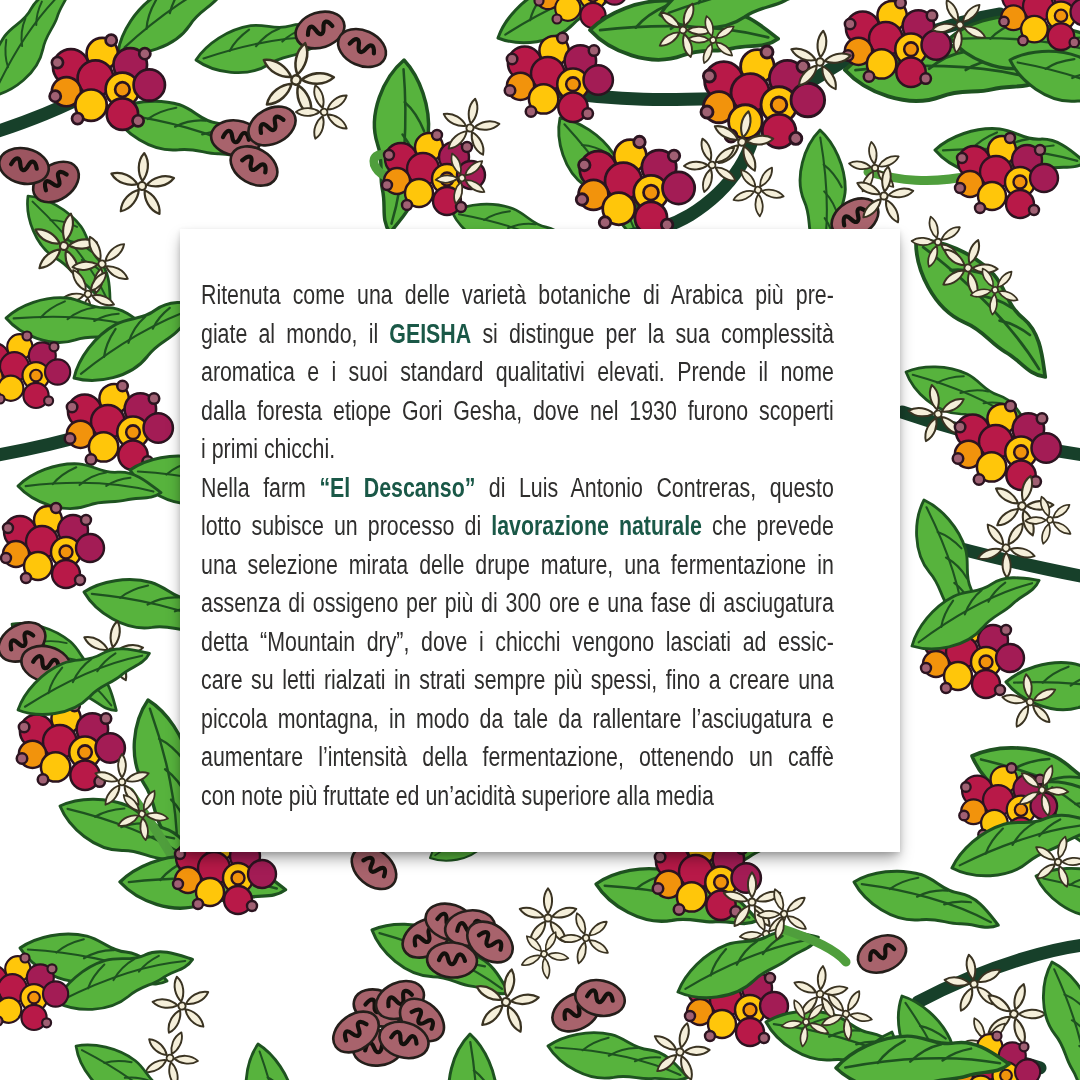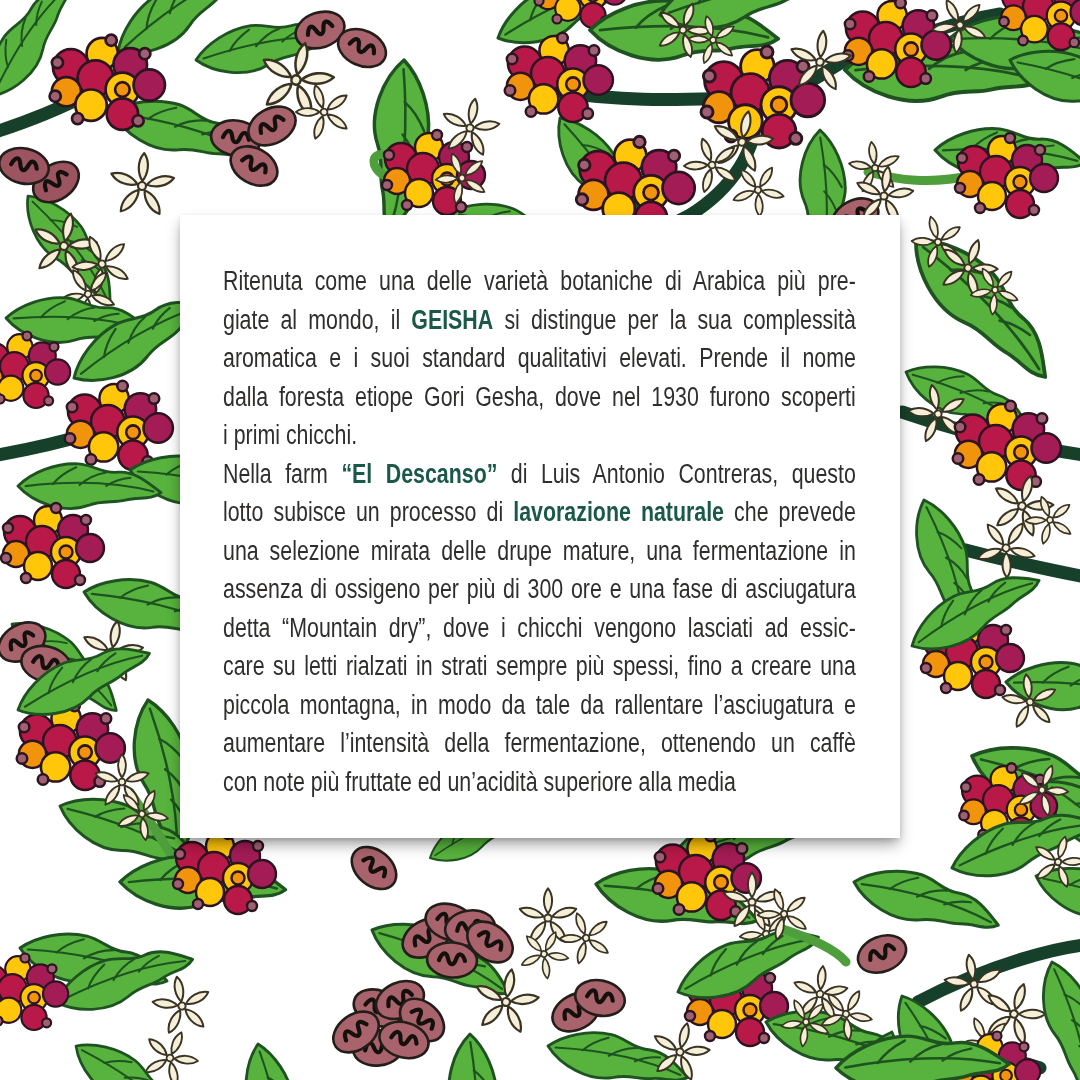--- a/index.html
+++ b/index.html
@@ -20,22 +20,22 @@
   .stem{fill:none;stroke:var(--stem-dark);stroke-width:13;stroke-linecap:round;}
   .stem-light{fill:none;stroke:var(--stem-light);stroke-width:9;stroke-linecap:round;}
   .bean-body{fill:var(--bean-brown);stroke:var(--bean-outline);stroke-width:2.6;}
   .bean-squiggle{fill:none;stroke:#14100c;stroke-width:4.2;stroke-linecap:round;}
   .petal{fill:var(--flower-cream);stroke:var(--flower-outline);stroke-width:2.2;stroke-linejoin:round;}
   .b-red{fill:var(--berry-red);} .b-mag{fill:var(--berry-magenta);}
   .b-yel{fill:var(--berry-yellow);} .b-org{fill:var(--berry-orange);}
   .b-dot{fill:var(--berry-dot);}
   .b-red,.b-mag,.b-yel,.b-org,.b-dot,.b-ring{stroke:#2c1420;stroke-width:2.4;}
   .b-ring{fill:var(--berry-orange);}
-  .card{position:absolute;left:180px;top:215px;width:720px;height:623px;
-        background:var(--card-bg);box-sizing:border-box;padding:47px 0 0 43px;
+  .card{position:absolute;left:180px;top:229px;width:720px;height:623px;
+        background:var(--card-bg);box-sizing:border-box;padding:47px 0 0 21px;
         box-shadow:0 8px 14px -2px rgba(0,0,0,.38),0 2px 5px rgba(0,0,0,.12);}
   .textline{width:800px;height:38.5px;line-height:38.5px;font-size:27px;
         color:var(--text-ink);text-align:justify;text-align-last:justify;
         transform:scaleX(0.791);transform-origin:0 0;white-space:normal;}
   .textline.last{text-align:left;text-align-last:left;}
   .accent{color:var(--accent-green);font-weight:bold;}
 </style>
 </head>
 <body>
 

